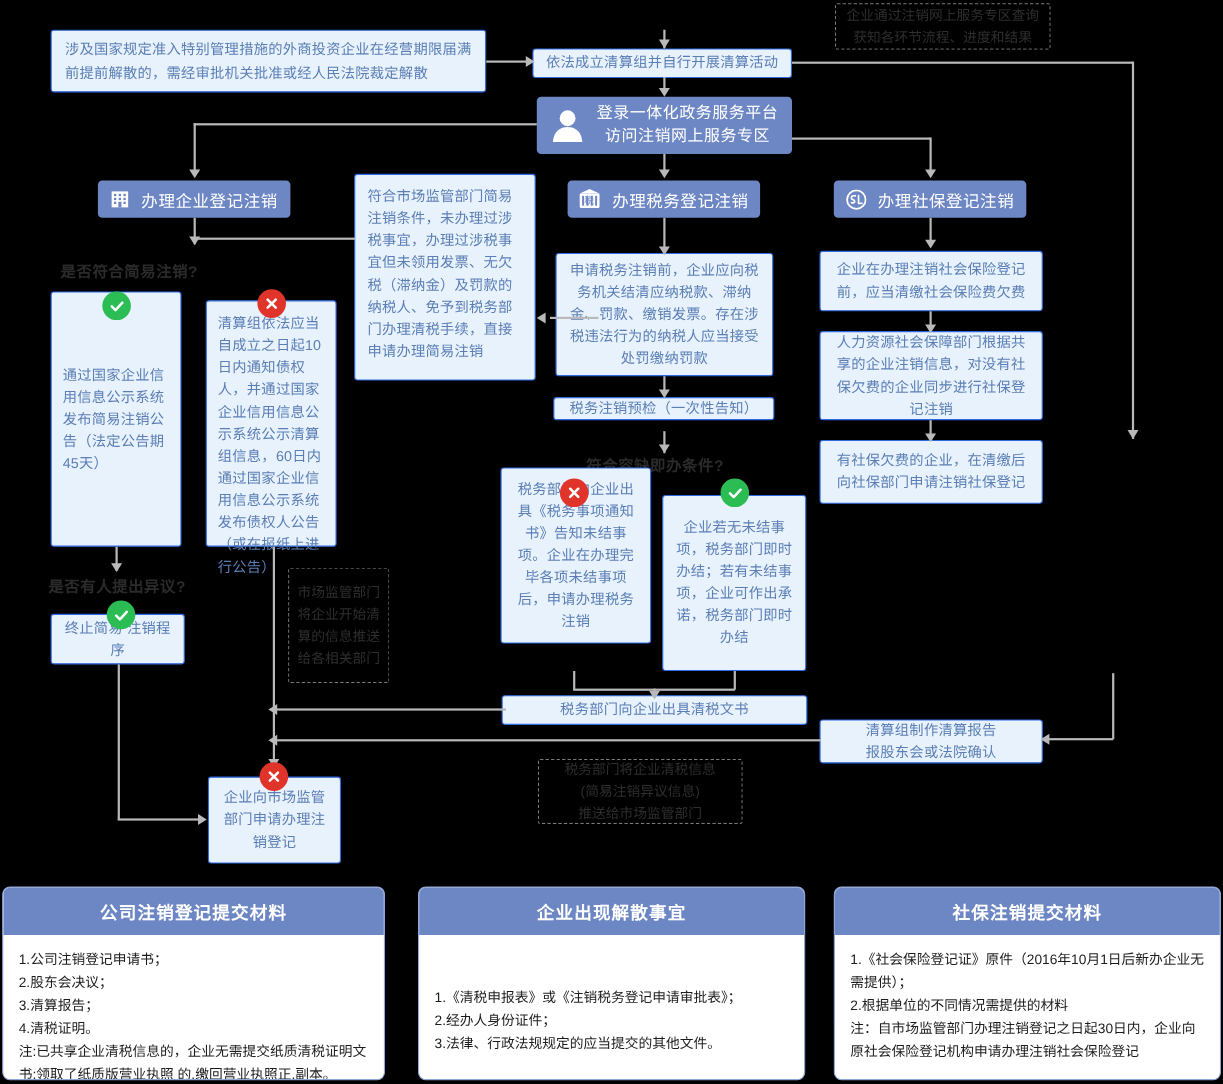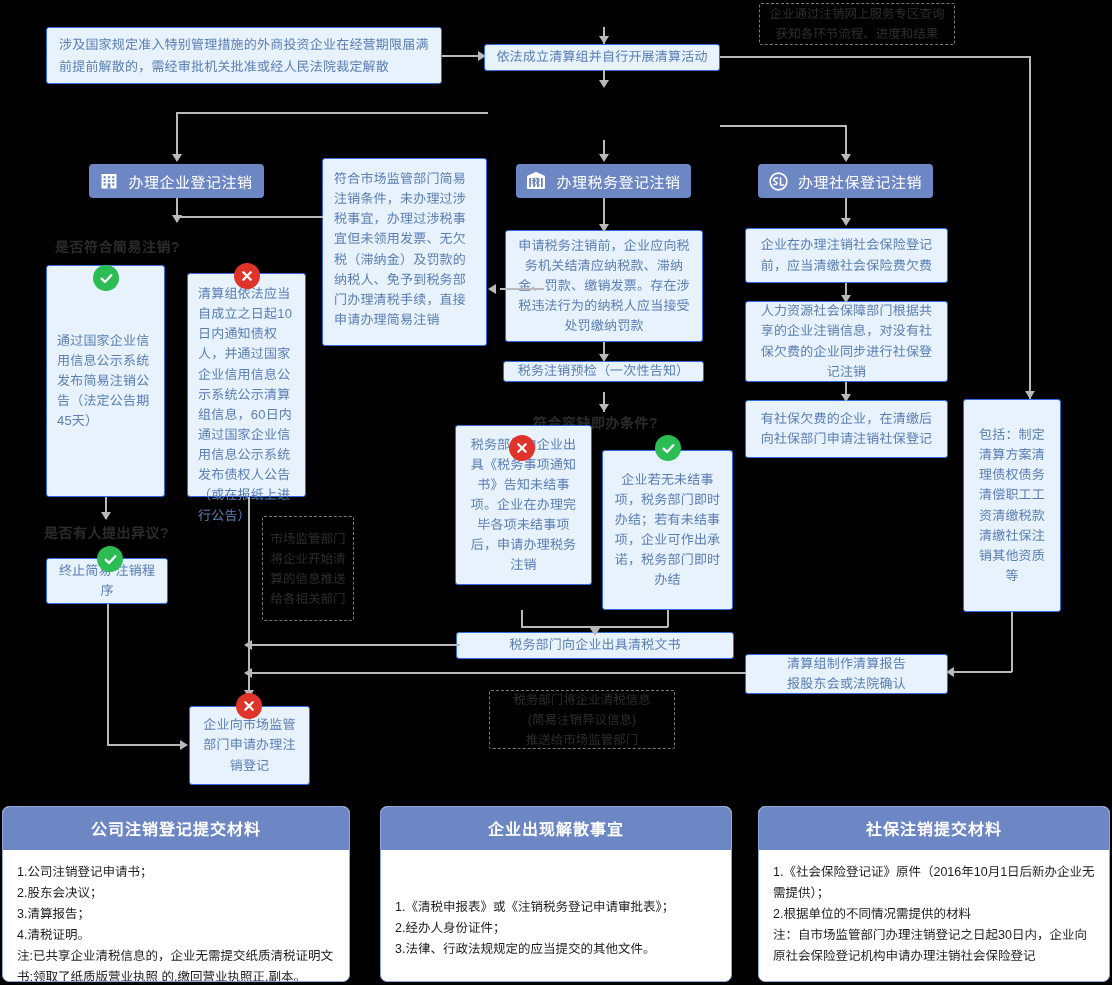--- a/index.html
+++ b/index.html
@@ -213,20 +213,30 @@
 
   <div class="node" style="left:484px;top:44px;width:236px;height:27px;">
     <span>依法成立清算组并自行开展清算活动</span>
   </div>
 
   <div class="dashed" style="left:759px;top:3px;width:196px;height:42px;white-space:pre-line;">
     <span>企业通过注销网上服务专区查询
 获知各环节流程、进度和结果</span>
   </div>
 
+  <div class="header two-line" style="left:488px;top:88px;width:232px;height:52px;">
+    <span class="ico">
+      <svg width="30" height="32" viewBox="0 0 30 32" aria-hidden="true">
+        <circle cx="15" cy="9.5" r="7.2" fill="#ffffff"></circle>
+        <path d="M1.6 31 C2.4 21.5 8.2 17.5 15 17.5 C21.8 17.5 27.6 21.5 28.4 31 Z" fill="#ffffff"></path>
+      </svg>
+    </span>
+    <span class="hdr-label">登录一体化政务服务平台
+访问注销网上服务专区</span>
+  </div>
 
   <div class="header" style="left:89px;top:164px;width:175px;height:34px;">
     <span class="ico">
       <svg width="18" height="18" viewBox="0 0 18 18" aria-hidden="true">
         <rect x="1.5" y="2" width="15" height="14.5" fill="#ffffff"></rect>
         <g fill="#6d86c4">
           <rect x="3.6" y="4.2" width="2.1" height="2.1"></rect>
             <rect x="7.9" y="4.2" width="2.1" height="2.1"></rect>
             <rect x="12.2" y="4.2" width="2.1" height="2.1"></rect>
           <rect x="3.6" y="7.8" width="2.1" height="2.1"></rect>
@@ -368,23 +378,20 @@
   </div>
 
   <div class="node" style="left:745px;top:301px;width:203px;height:81px;padding:6px 10px;">
     <span>人力资源社会保障部门根据共享的企业注销信息，对没有社保欠费的企业同步进行社保登记注销</span>
   </div>
 
   <div class="node" style="left:745px;top:400px;width:203px;height:58px;padding:6px 10px;">
     <span>有社保欠费的企业，在清缴后向社保部门申请注销社保登记</span>
   </div>
 
-  <div class="node" style="left:963px;top:399px;width:98px;height:213px;padding:8px 9px;">
-    <span>包括：制定清算方案清理债权债务清偿职工工资清缴税款清缴社保注销其他资质等</span>
-  </div>
 
   <div class="node" style="left:745px;top:654px;width:203px;height:40px;white-space:pre-line;">
     <span>清算组制作清算报告
 报股东会或法院确认</span>
   </div>
 
   <div class="panel" style="left:2px;top:806px;width:348px;height:176px;">
     <div class="panel-head">公司注销登记提交材料</div>
     <div class="panel-body">1.公司注销登记申请书；
 2.股东会决议；

